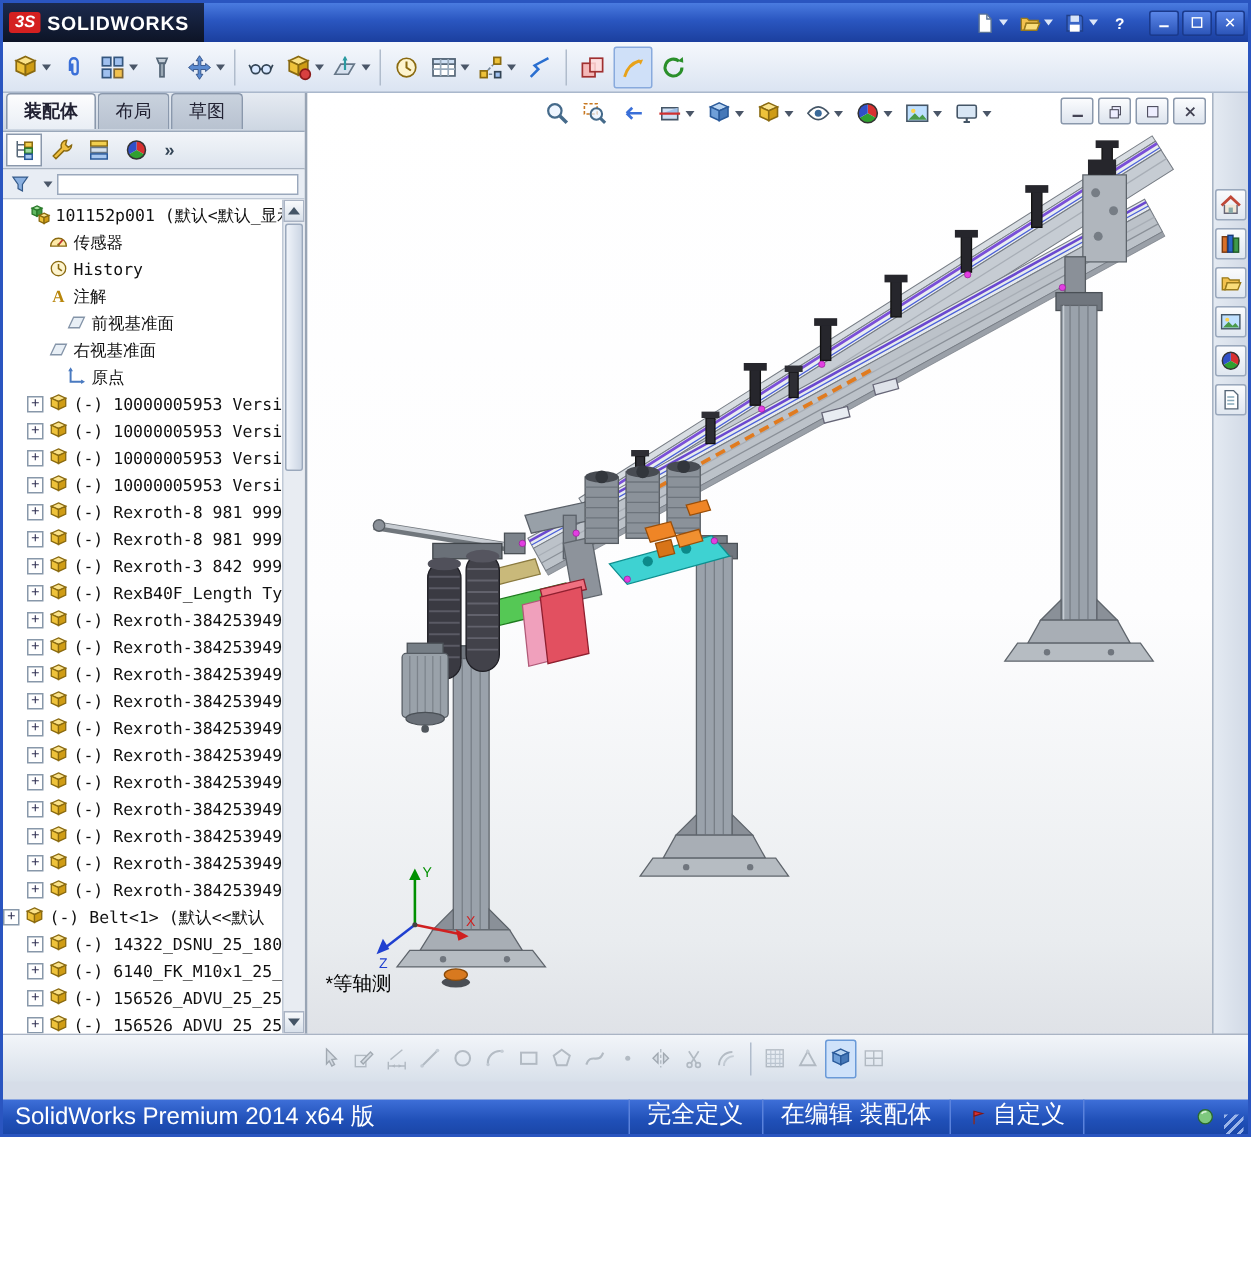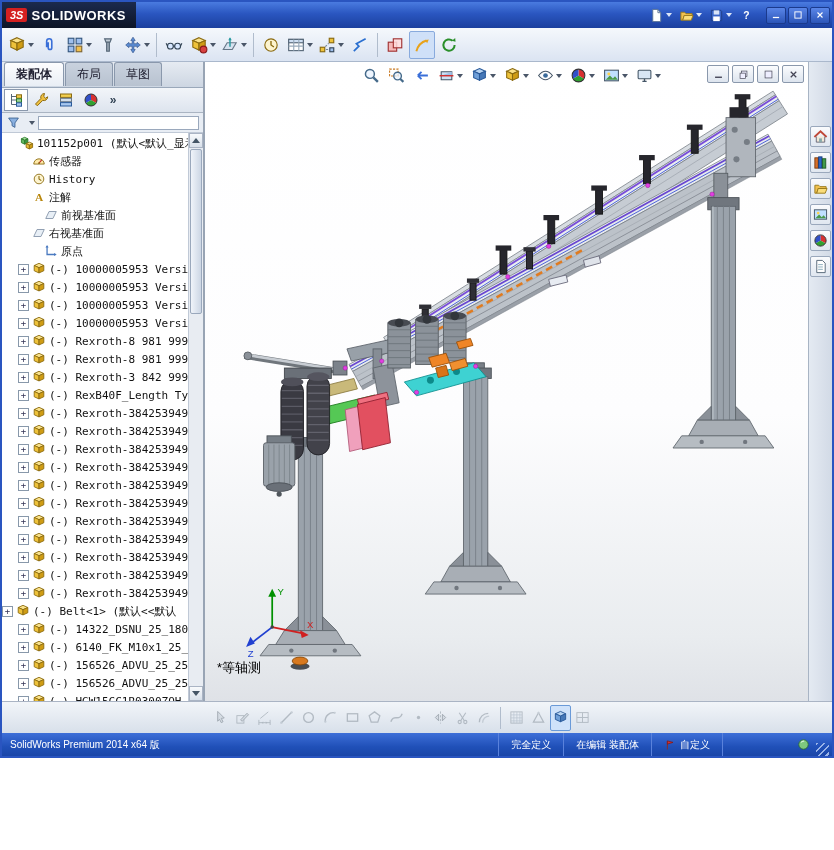--- a/index.html
+++ b/index.html
@@ -62,24 +62,24 @@
 
 .task-pane{width:24px;flex:0 0 24px;background:linear-gradient(90deg,#e4eaf2,#d2dae6);border-left:1px solid #a8b4c4;display:flex;flex-direction:column;align-items:center;padding-top:64px;gap:5px;}
 .rail-btn{width:21px;height:21px;flex:0 0 21px;border:1px solid #9aa8bc;background:linear-gradient(#fafbfd,#e0e7f0);border-radius:2px;display:flex;align-items:center;justify-content:center;}
 
 .sketch-bar{height:32px;flex:0 0 32px;background:linear-gradient(#f2f5f9,#d8e0ea);border-top:1px solid #aab4c4;display:flex;align-items:center;padding-left:208px;gap:1px;}
 .skbtn{width:21px;height:26px;display:flex;align-items:center;justify-content:center;border:1px solid transparent;border-radius:2px;}
 .skbtn.disabled{opacity:.55;}
 .skbtn.pressed{background:#cfe2fa;border-color:#6a9ad8;opacity:1;}
 .sksep{width:1px;height:22px;background:#b0bccc;margin:0 4px;}
 
-.status-bar{height:23px;flex:0 0 23px;background:linear-gradient(#3e6fd8,#2050b8 60%,#1a46a8);color:#fff;display:flex;align-items:center;font-size:10px;}
+.status-bar{height:23px;flex:0 0 23px;background:linear-gradient(#3e6fd8,#2050b8 60%,#1a46a8);color:#fff;display:flex;align-items:center;font-size:16px;margin-top:12px;}
 .status-left{padding:0 8px;white-space:nowrap;}
 .status-fields{margin-left:auto;display:flex;align-items:center;height:100%;}
-.sfield{display:flex;align-items:center;gap:4px;padding:0 12px;height:100%;border-left:1px solid #5a82dc;white-space:nowrap;}
+.sfield{display:flex;gap:4px;padding:0 12px;height:100%;border-left:1px solid #5a82dc;white-space:nowrap;}
 .sicon{display:flex;align-items:center;}
 .status-end{width:110px;height:100%;border-left:1px solid #5a82dc;display:flex;align-items:center;justify-content:flex-end;gap:6px;padding-right:3px;}
 .resize-grip{width:13px;height:13px;align-self:flex-end;background:repeating-linear-gradient(135deg,#9ab4e8 0 2px,transparent 2px 5px);}
 </style>
 </head>
 <body>
 
 <div class="window">
 
   <div class="titlebar">

